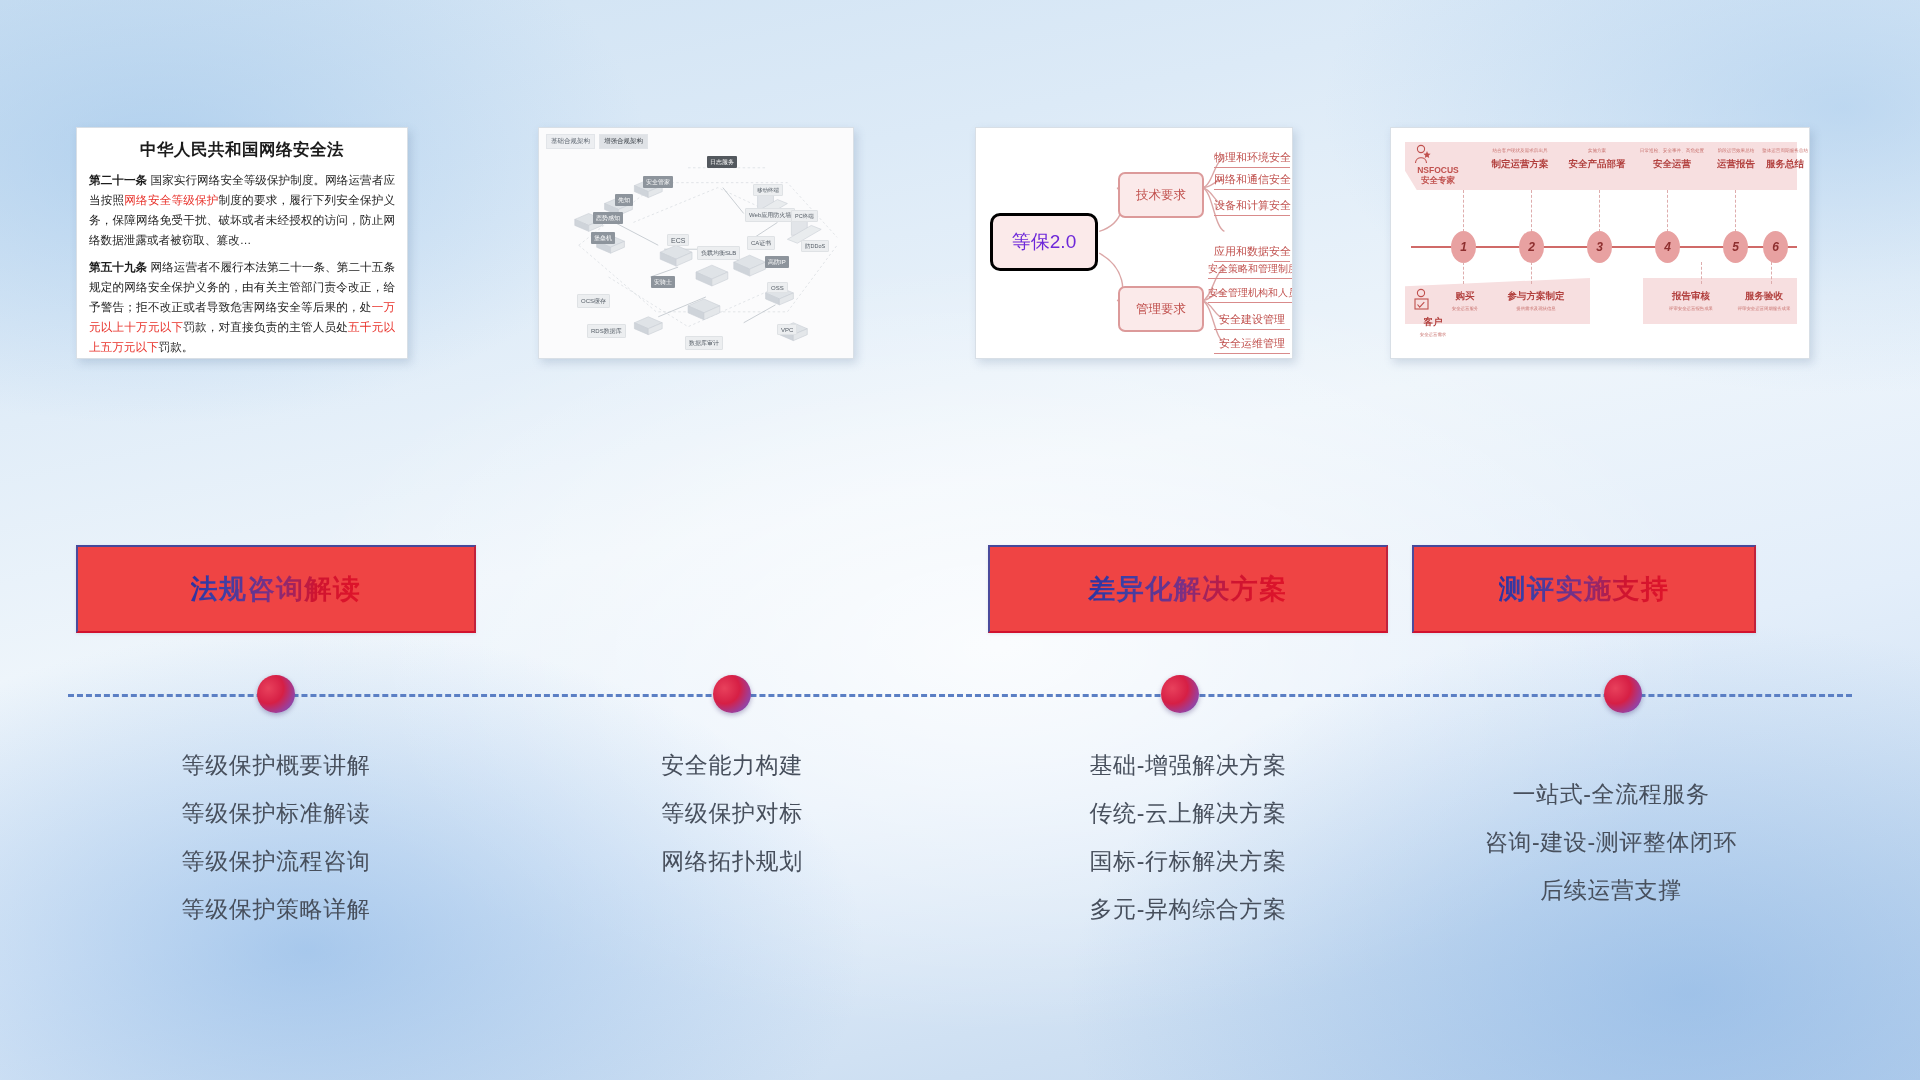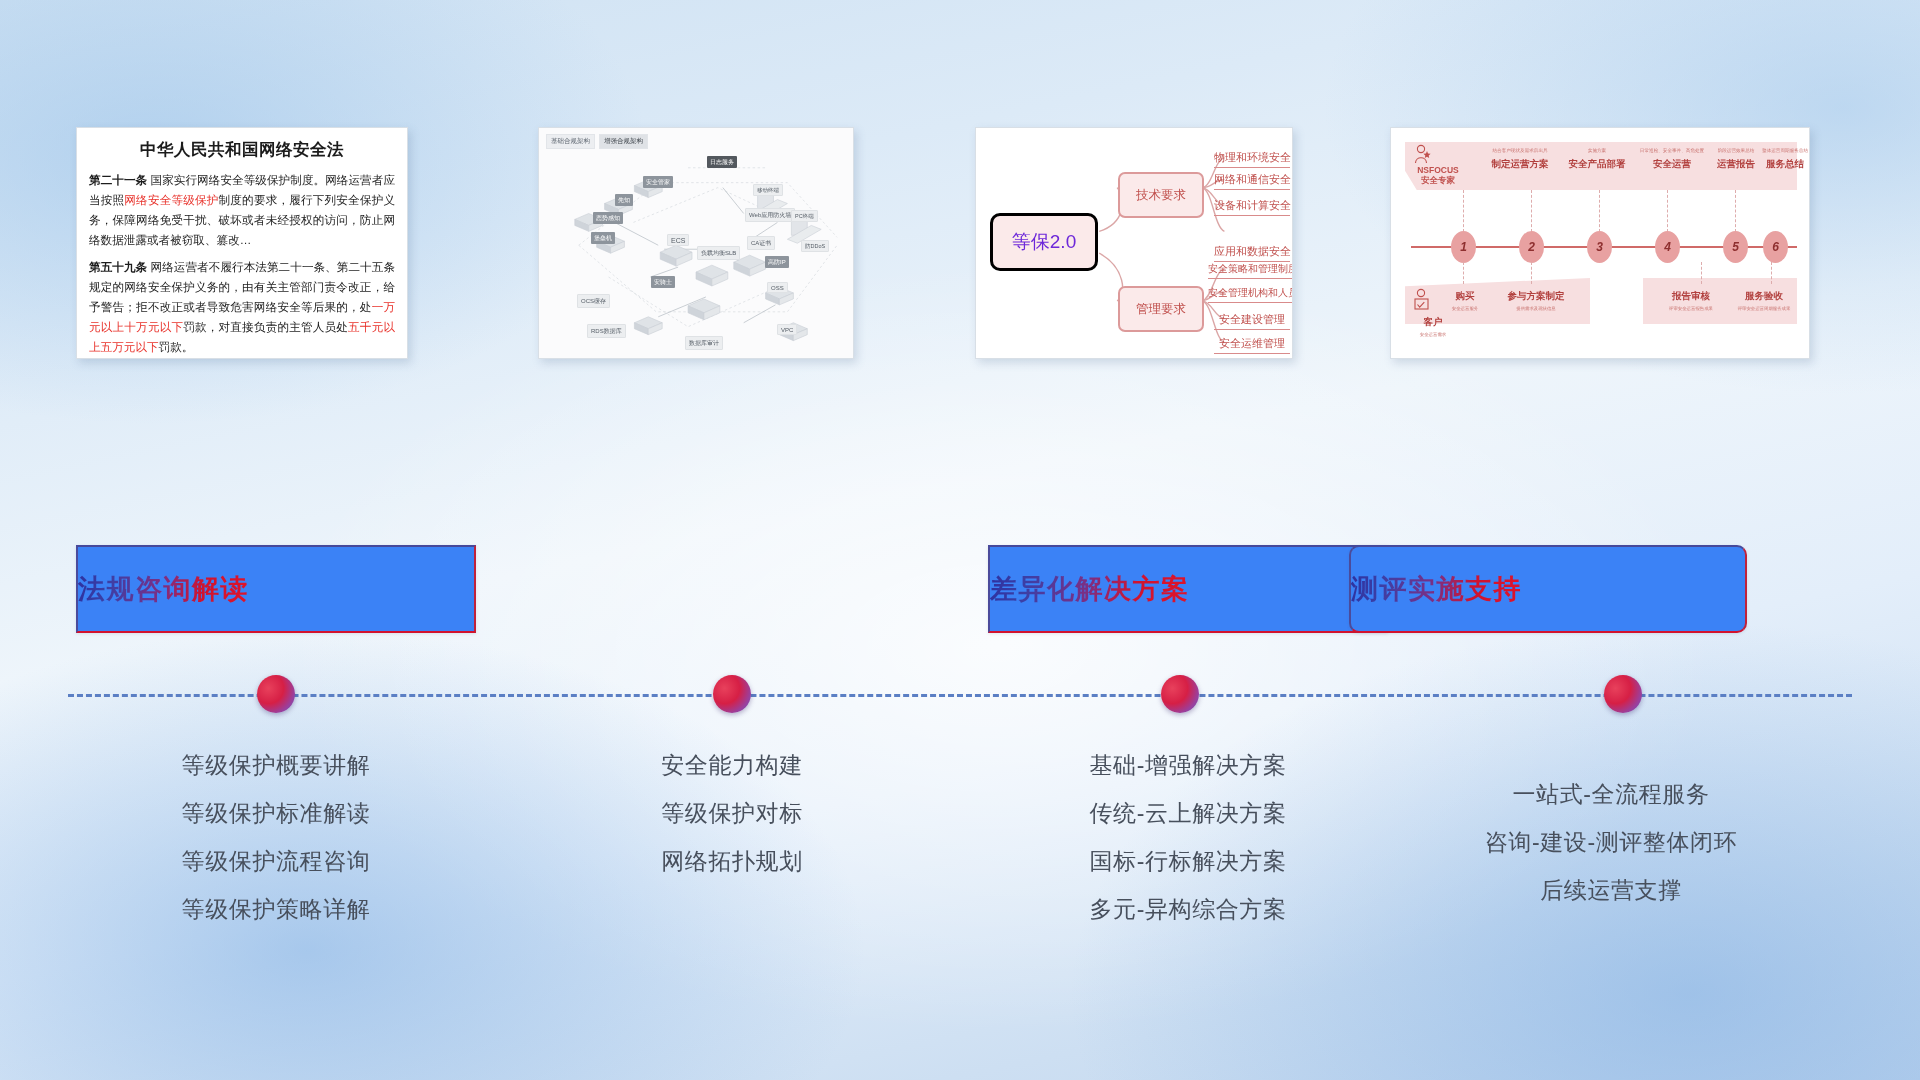--- a/index.html
+++ b/index.html
@@ -110,37 +110,37 @@
   }
   .tl-dash { position: absolute; width: 0; border-left: 1.2px dashed #deacac; }
   .tl-bot { position: absolute; text-align: center; color: #b2413f; }
   .tl-bot .ttl { font-size: 9.5px; font-weight: bold; white-space: nowrap; }
   .tl-bot .sub { font-size: 4.4px; color: #c9736f; line-height: 1.15; white-space: nowrap; margin-top: 3px; }
 
   
   .headers { position: absolute; top: 545px; left: 0; width: 1920px; height: 92px; }
   .hbox {
     position: absolute; top: 0; height: 88px;
-    background: #3b82f6;
+    background: #ef4444;
     border-top: 2px solid #46499a;
     border-left: 2px solid #4b4b9b;
     border-right: 2px solid #c0223b;
     border-bottom: 2px solid #d2122e;
-    display: flex; align-items: center; justify-content: flex-start;
+    display: flex; align-items: center; justify-content: center;
     box-shadow: 0 1px 3px rgba(60,80,120,0.12);
   }
   .hbox span {
     font-size: 27px; font-weight: bold; letter-spacing: 1.5px;
     background: linear-gradient(100deg, #2d31a0 0%, #3b3fa6 18%, #7b2f84 48%, #cf1430 72%, #e01329 100%);
     -webkit-background-clip: text; background-clip: text; color: transparent;
   }
   .hbox-1 { left: 76px;  width: 400px; }
   .hbox-2 { left: 532px; width: 400px; }
   .hbox-3 { left: 988px; width: 400px; }
-  .hbox-4 { left: 1349px; width: 398px; border-radius: 10px; }
+  .hbox-4 { left: 1412px; width: 344px; }
 
   
   .rule {
     position: absolute; top: 694px; left: 68px; width: 1784px; height: 0;
     border-top: 3px dashed #5b7fc4;
   }
   .dot {
     position: absolute; top: 675px; width: 38px; height: 38px; border-radius: 50%;
     background: radial-gradient(circle at 30% 35%, #e8415c 0%, #d61f45 42%, #9b3f9c 72%, #5b5fc7 100%);
     box-shadow: 0 2px 5px rgba(60,40,110,0.35);

